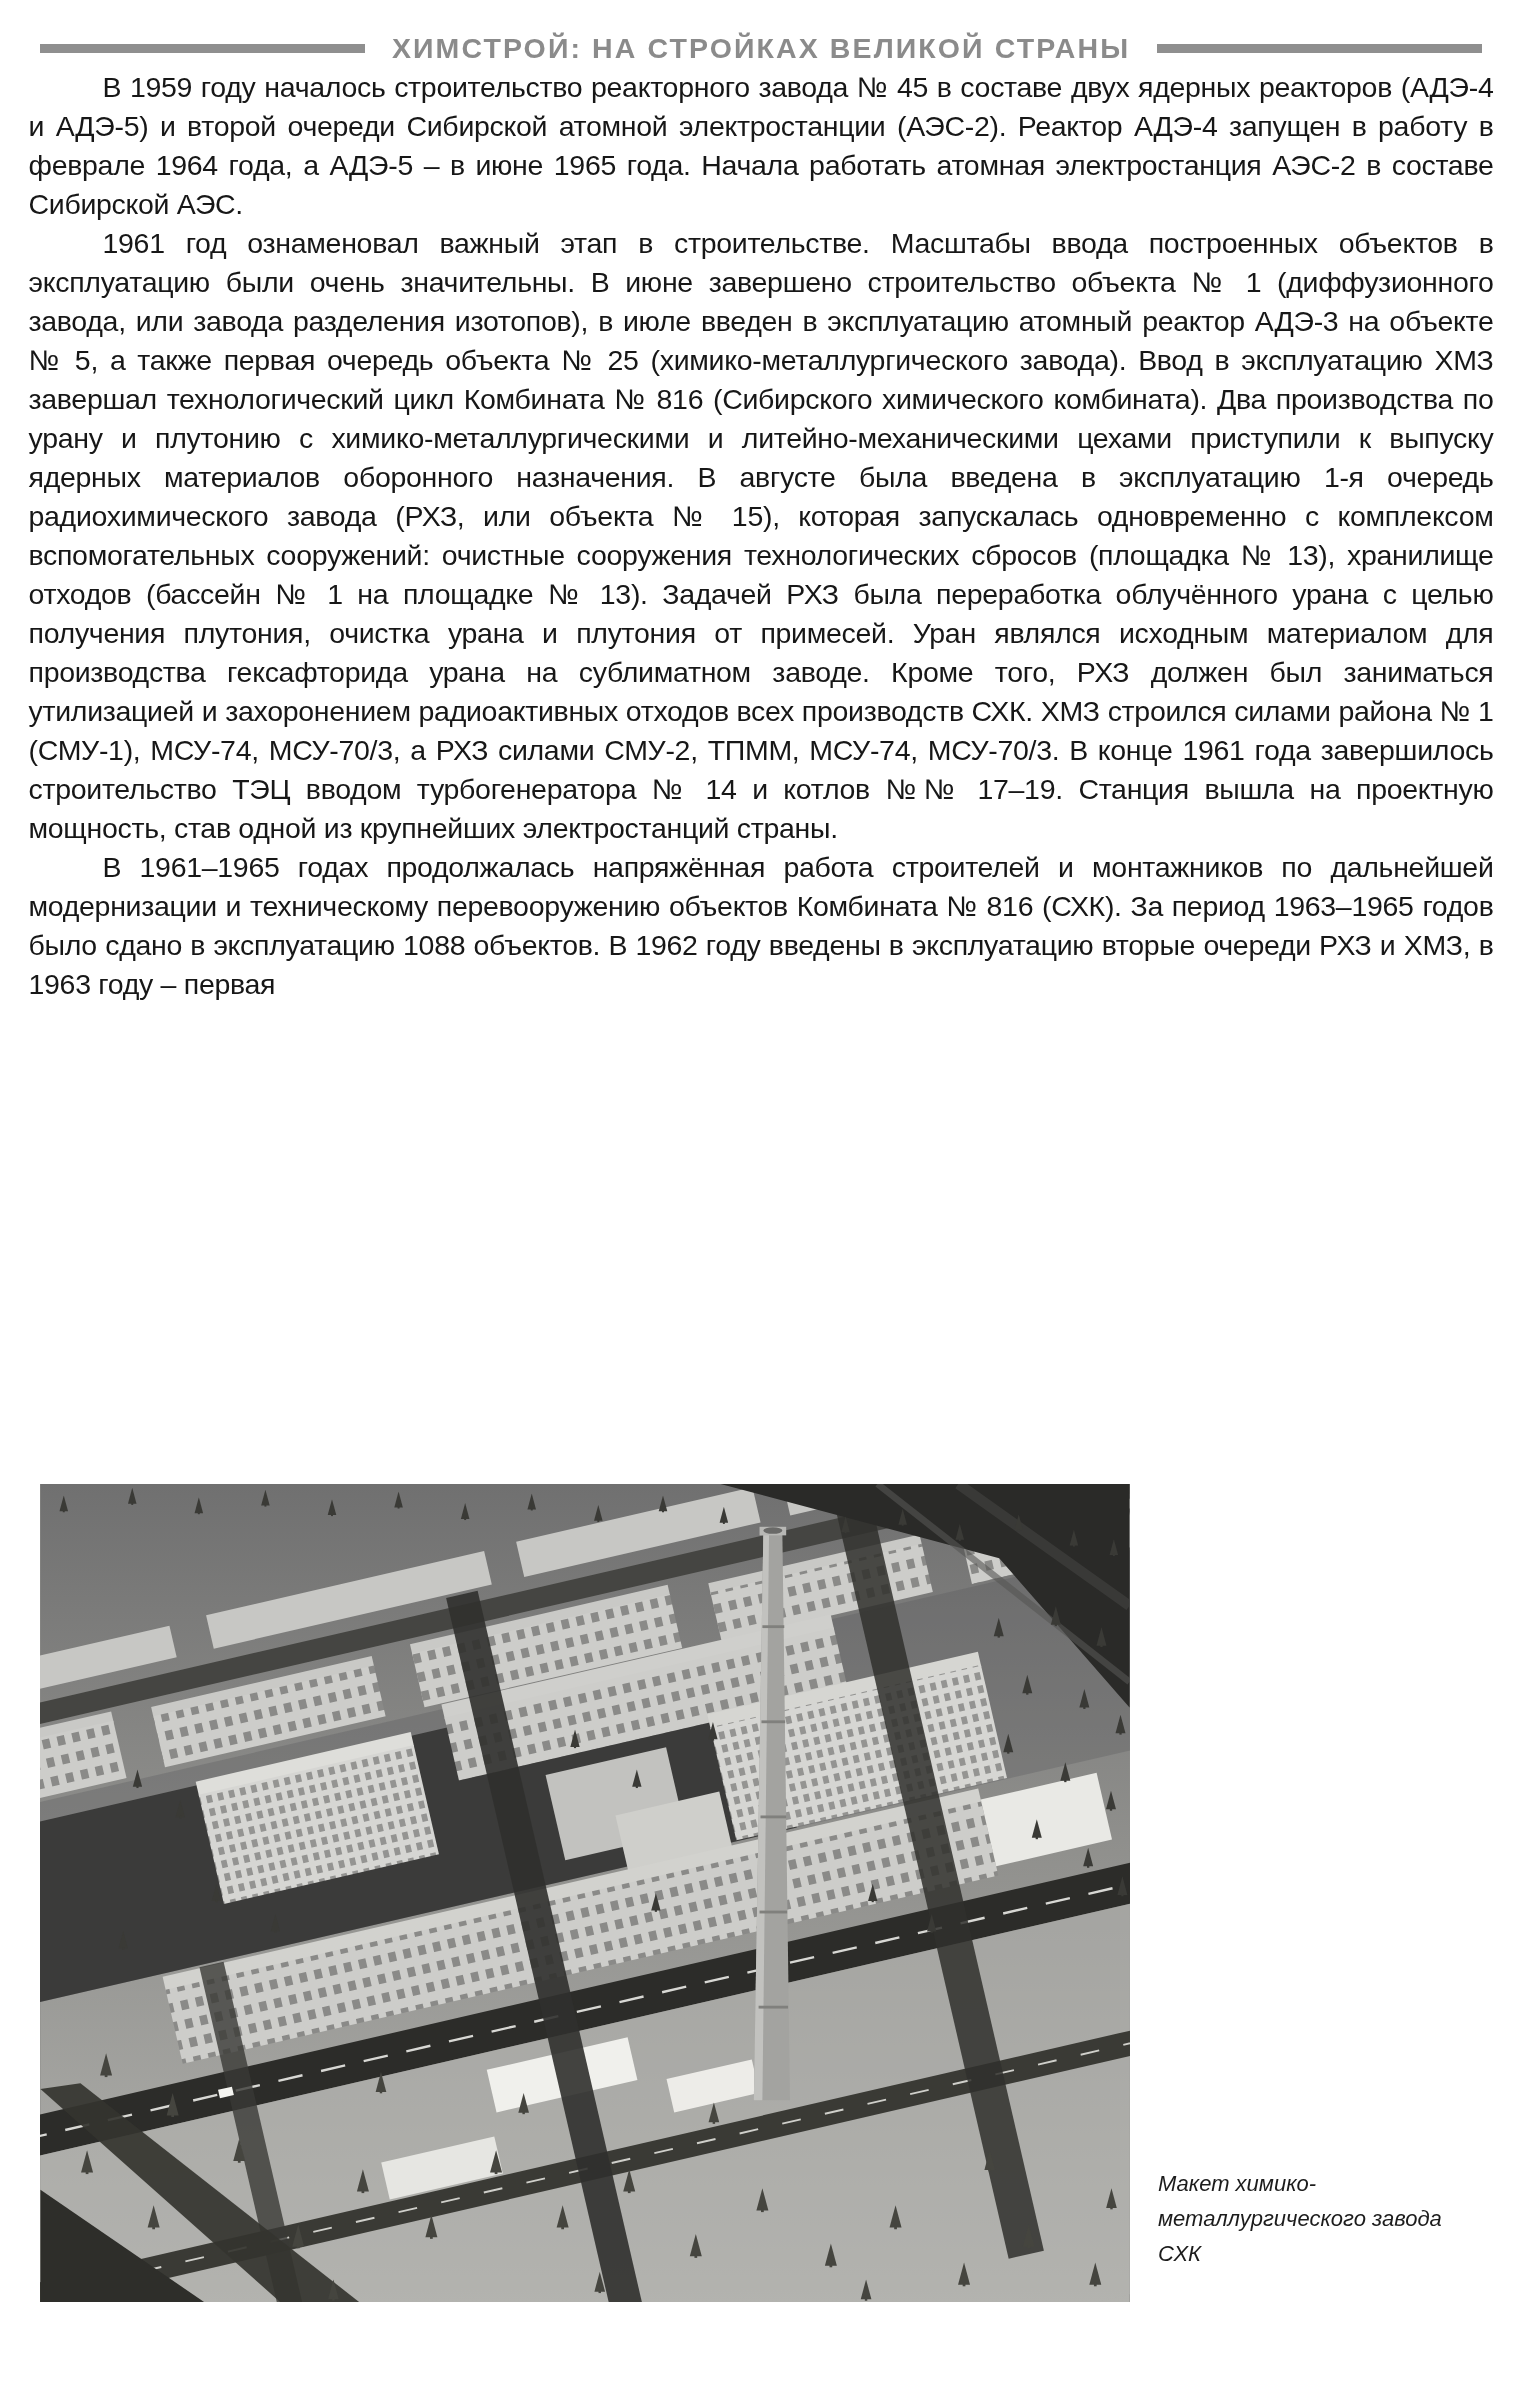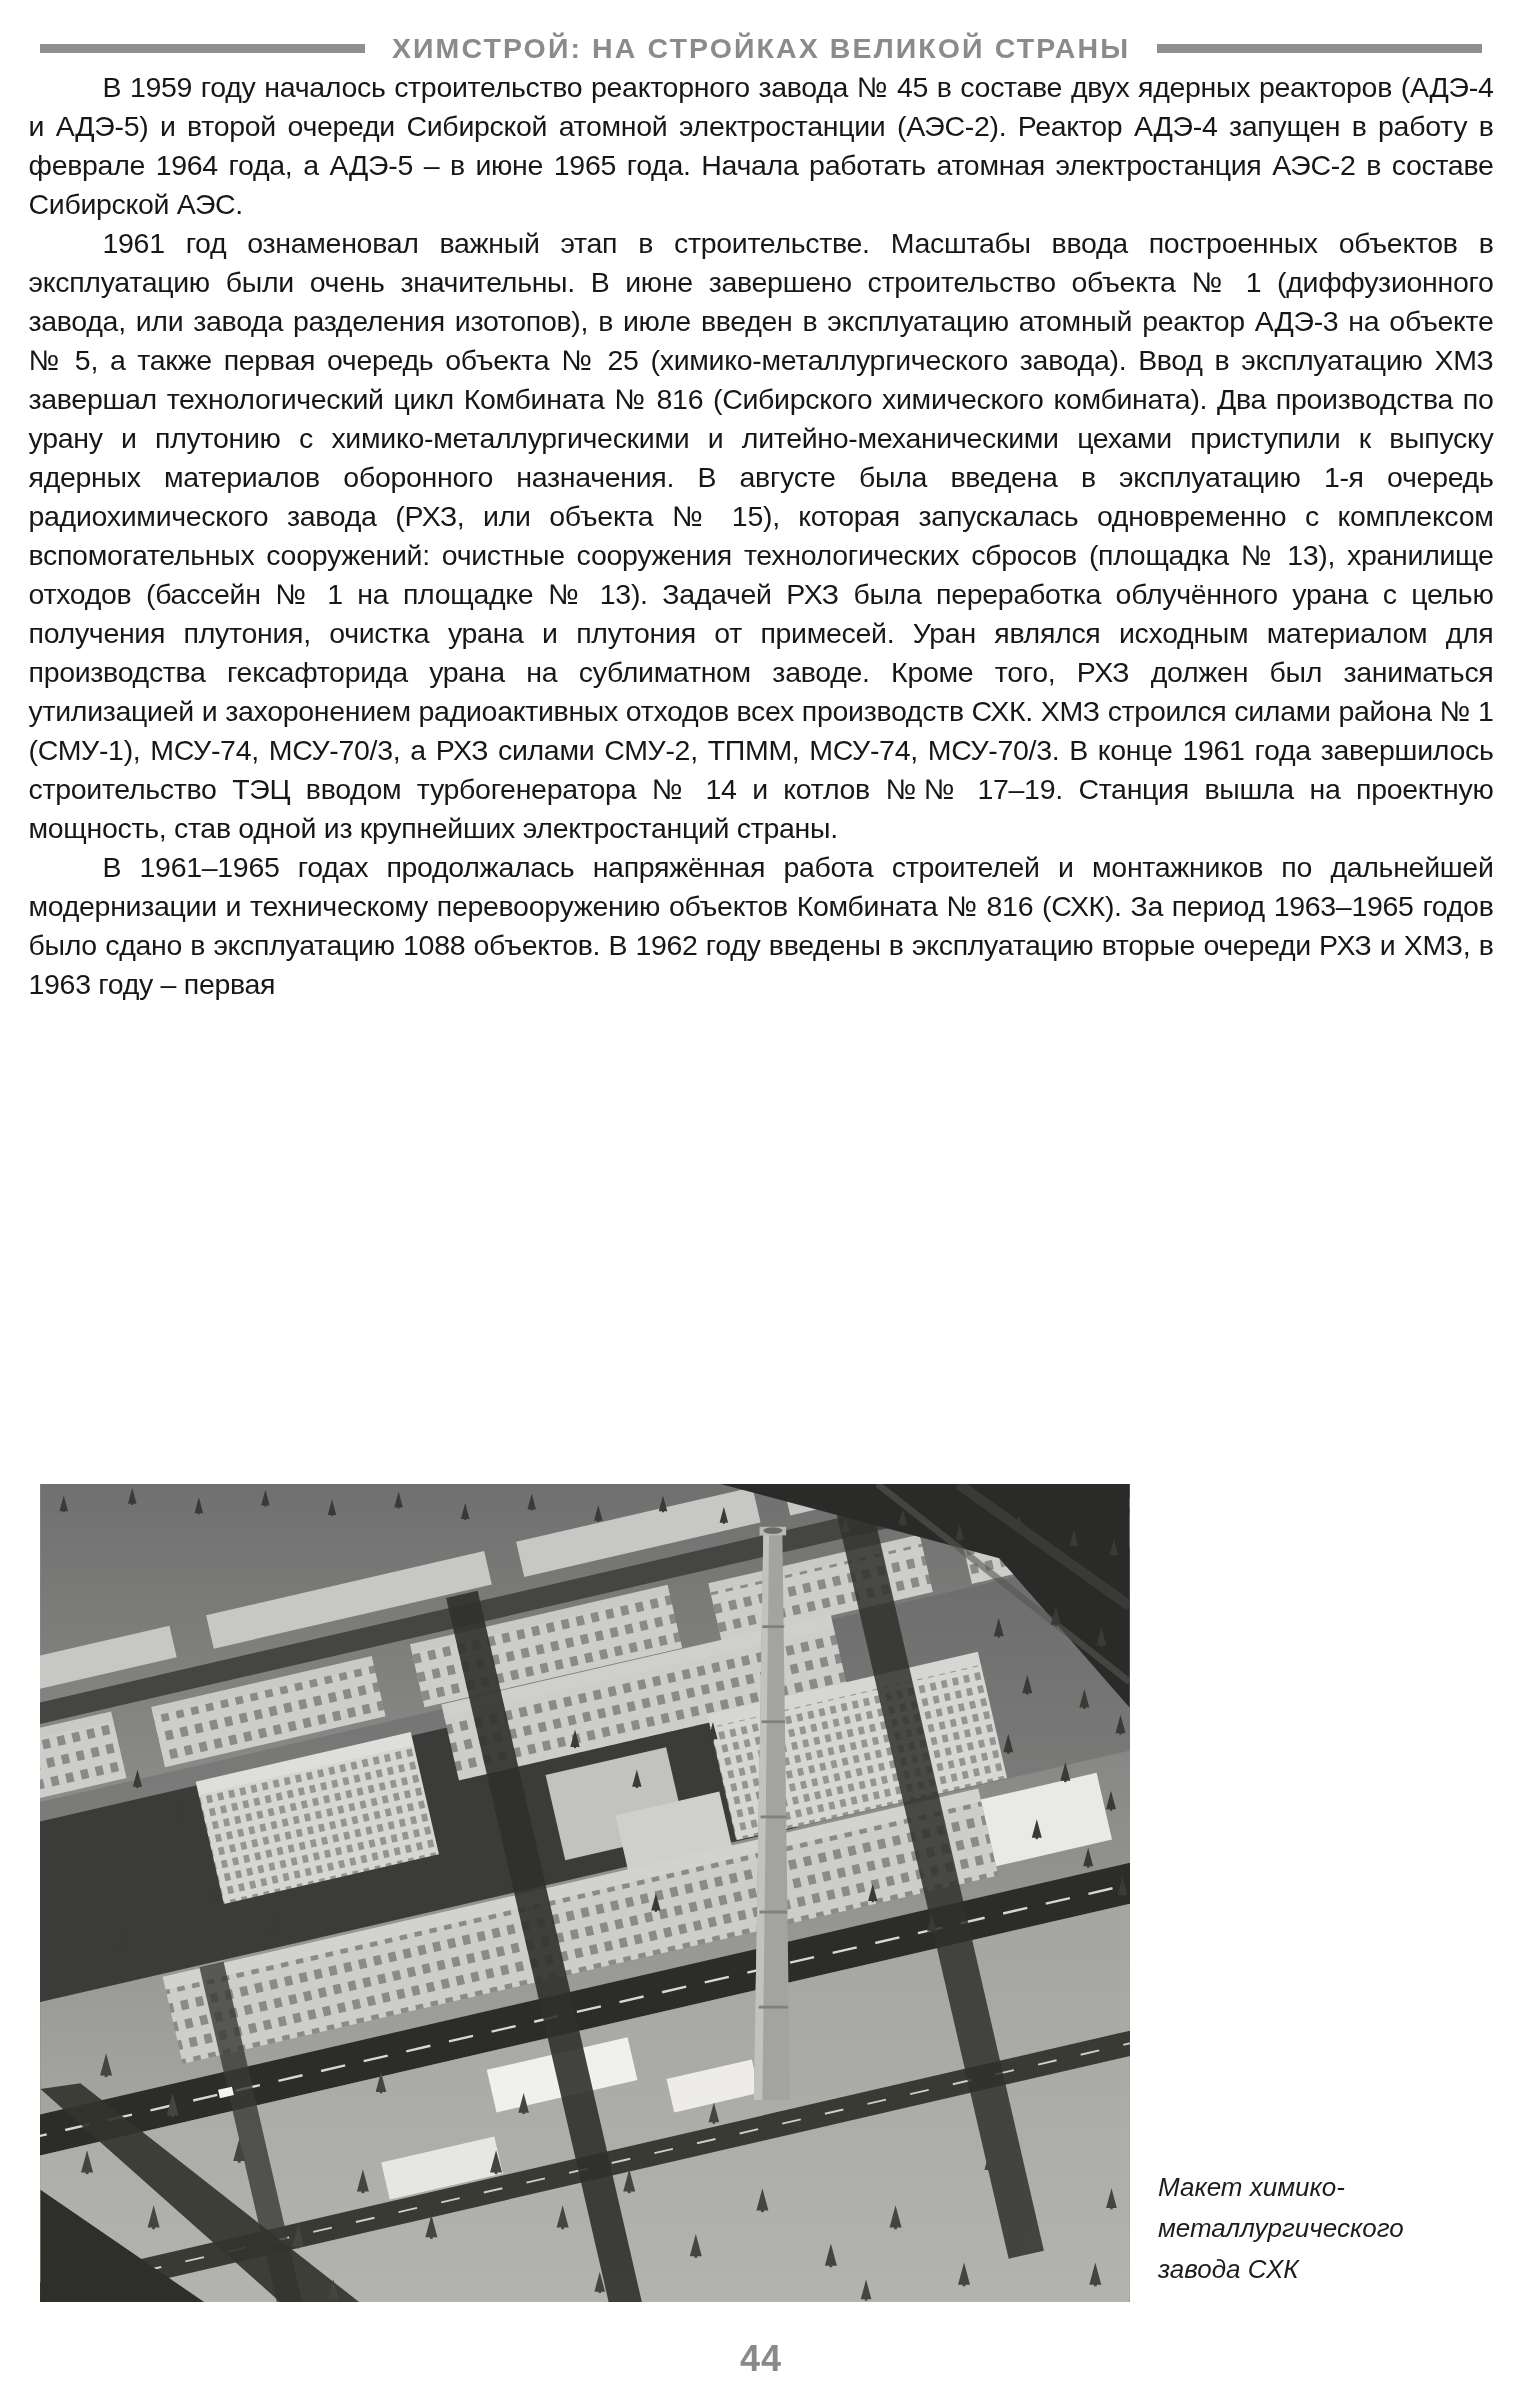--- a/index.html
+++ b/index.html
@@ -25,21 +25,21 @@
   }
   .body-text p{margin:0;text-indent:74px;}
   
   .photo{
     position:absolute;left:40px;top:1484px;width:1090px;height:818px;
     overflow:hidden;background:#8d8d8a;
   }
   .photo svg{display:block;width:100%;height:100%;}
   .figure-caption{
     position:absolute;left:1158px;top:2167px;width:314px;
-    font-size:26px;font-style:italic;line-height:1.58;color:#1c1c1c;
+    font-size:22px;font-style:italic;line-height:1.58;color:#1c1c1c;
     text-align:left;
   }
   .page-number{
     position:absolute;bottom:21px;left:0;width:100%;text-align:center;
     color:#8a8a8a;font-size:36px;font-weight:bold;letter-spacing:1px;
   }
 </style>
 </head>
 <body>
 
@@ -231,16 +231,15 @@
         <use href="#tree" x="580" y="828" width="16" height="23"></use>
         <use href="#tree" x="860" y="836" width="16" height="23"></use>
         <use href="#tree" x="990" y="700" width="16" height="23"></use>
         <use href="#tree" x="1118" y="740" width="16" height="23"></use>
       </g>
     </svg>
   </div>
 
   <div class="figure-caption">Макет химико-металлургического завода СХК</div>
 
-  <div class="page-number">44</div>
 
 </div>
 
 
 </body></html>

